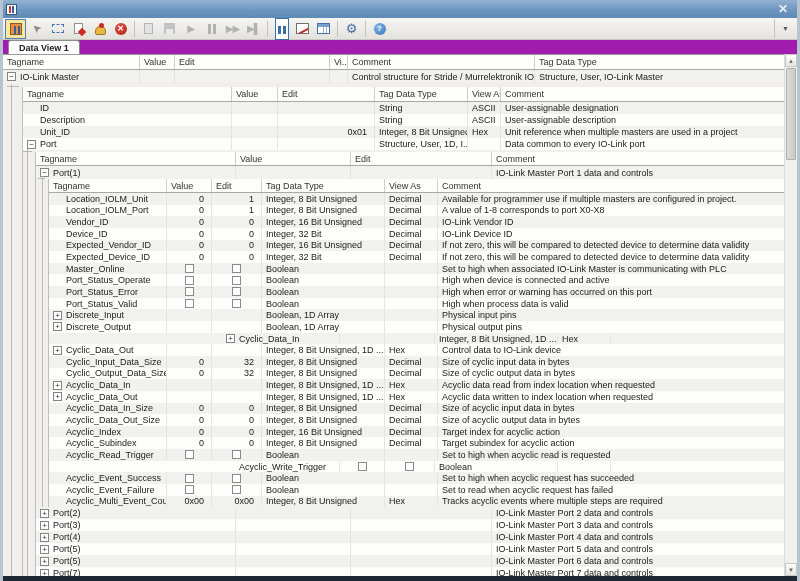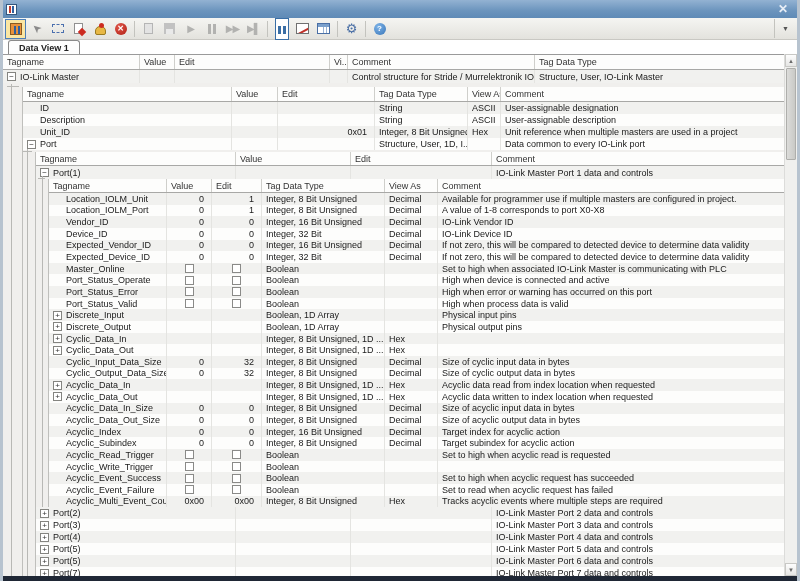--- a/index.html
+++ b/index.html
@@ -45,39 +45,39 @@
   .ic-pause-b { border:1px solid #3a6ea5; background:#fff; padding:1px 1px; }
   .ic-pause-b i { width:3px; height:8px; background:#3a6ea5; }
   .ic-chart { width:13px; height:11px; background:#fff; border:1px solid #707070; position:relative; overflow:hidden; }
   .ic-chart::before { content:""; position:absolute; left:-1px; top:6px; width:16px; height:2px; background:#c03028; transform:rotate(-28deg); }
   .ic-table { width:13px; height:11px; background:#fff; border:1px solid #4a6fa5; position:relative; }
   .ic-table::before { content:""; position:absolute; left:0; top:0; right:0; height:3px; background:#7aa0cc; }
   .ic-table::after { content:""; position:absolute; left:5px; top:3px; bottom:0; width:1px; background:#9ab4d4; box-shadow:3px 0 0 #9ab4d4; }
   .ic-gear { color:#4a6fa5; font-size:13px; line-height:1; }
   .ic-help { width:12px; height:12px; border-radius:50%; background:radial-gradient(circle at 35% 30%, #7db3e8, #3a76b8); color:#fff; font-size:8px; font-weight:bold; display:flex; align-items:center; justify-content:center; }
   
-  .tabstrip { position:absolute; top:40px; left:0; right:0; height:14px; background:#ffffff; }
+  .tabstrip { position:absolute; top:40px; left:0; right:0; height:14px; background:#a21caf; }
   .tab { position:absolute; left:5px; bottom:0; height:14px; padding:0 10px; background:#fdfdfd;
          border:1px solid #8a8a8a; border-bottom:none; border-radius:3px 3px 0 0;
          font-size:9px; font-weight:bold; color:#222; display:flex; align-items:center; }
   
   .gridarea { position:absolute; top:54px; left:0; bottom:5px; width:781px; background:#f0efed; overflow:hidden; border-top:1px solid #9a9a9a; }
   .hdr, .row { display:flex; font-size:9px; color:#1a1a1a; }
   .hdr { background:#fdfdfc; border-bottom:1px solid #a8a8a6; }
   .hdr .c { color:#333; }
   .c { overflow:hidden; white-space:nowrap; padding:0 4px; border-right:1px solid #e4e4e1; display:flex; align-items:center; }
   .hdr .c { border-right:1px solid #cfcfcb; }
   .c.last { border-right:none; flex:1; }
   .num { justify-content:flex-end; padding-right:7px; }
   .row.alt { background:#f1f1ef; } .row.plain { background:#fdfdfc; }
   
   .l0 { height:15px; } .r0 { height:13px; }
   .l1h { height:15px; } .r1 { height:12px; }
   .l2h { height:14px; } .r2 { height:12px; } .r2p1 { height:13px; }
-  .l3h { height:14px; } .r3 { height:11.65px; }
+  .l3h { height:14px; } .r3 { height:11.65px;justify-content:center; }
   
   .l0 .c1,.r0 .c1{width:137px;} .l0 .c2,.r0 .c2{width:35px;} .l0 .c3,.r0 .c3{width:155px;}
   .l0 .c4,.r0 .c4{width:18px;} .l0 .c5,.r0 .c5{width:187px;}
   .w1 .c1{width:209px;} .w1 .c2{width:46px;} .w1 .c3{width:97px;} .w1 .c4{width:93px;} .w1 .c5{width:33px;}
   .w2 .c1{width:200px;} .w2 .c2{width:115px;} .w2 .c3{width:141px;}
   .w3 .c1{width:118px;} .w3 .c2{width:45px;} .w3 .c3{width:50px;} .w3 .c4{width:123px;} .w3 .c5{width:53px;}
   
   .wrap { position:relative; border-left:1px solid #bfbfbc; }
   .wrap-l1 { margin-left:19px; margin-top:4px; }
   .wrap-l2 { margin-left:12px; margin-top:2px; }
@@ -453,20 +453,21 @@
   </div>
               <div class="row r3 plain">
     <div class="c c1">
                   <span class="exp show">+</span>
                   <span>Cyclic_Data_Out</span>
                 </div>
     <div class="c c2 num cbhost"></div>
     <div class="c c3 num cbhost"></div>
     <div class="c c4">Integer, 8 Bit Unsigned, 1D ...</div>
     <div class="c c5">Hex</div>
+    <div class="c last">Control data to IO-Link device</div>
   </div>
               <div class="row r3 alt">
     <div class="c c1">
                   <span class="exp"></span>
                   <span>Cyclic_Input_Data_Size</span>
                 </div>
     <div class="c c2 num cbhost">0</div>
     <div class="c c3 num cbhost">32</div>
     <div class="c c4">Integer, 8 Bit Unsigned</div>
     <div class="c c5">Decimal</div>

